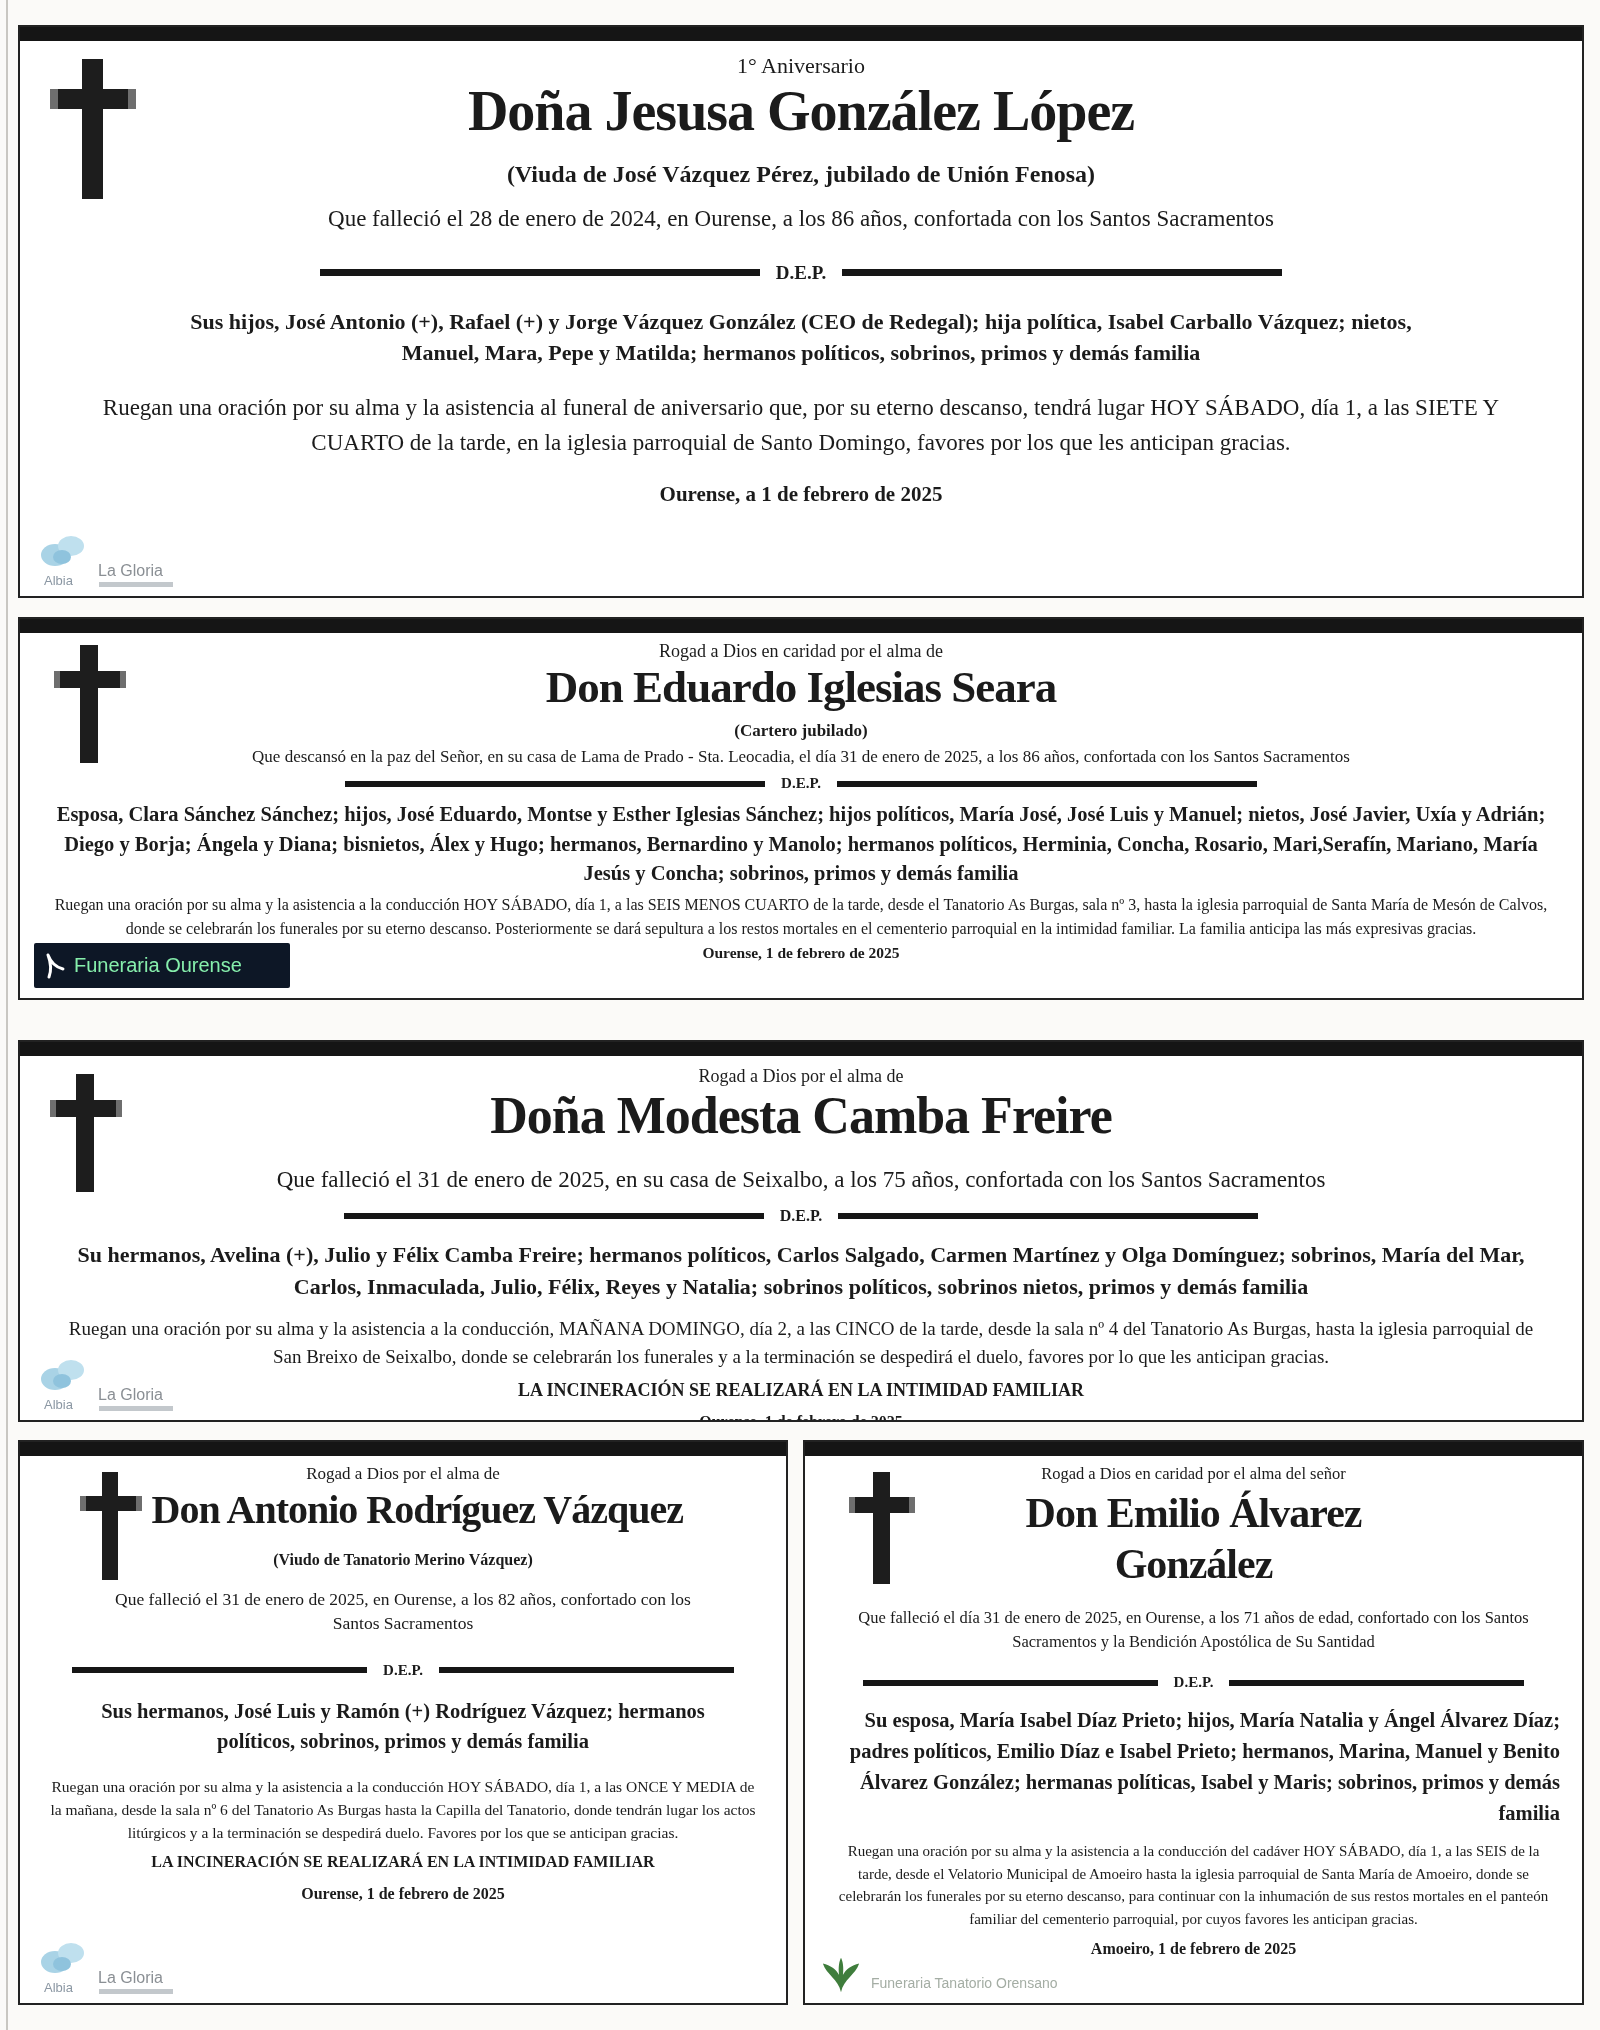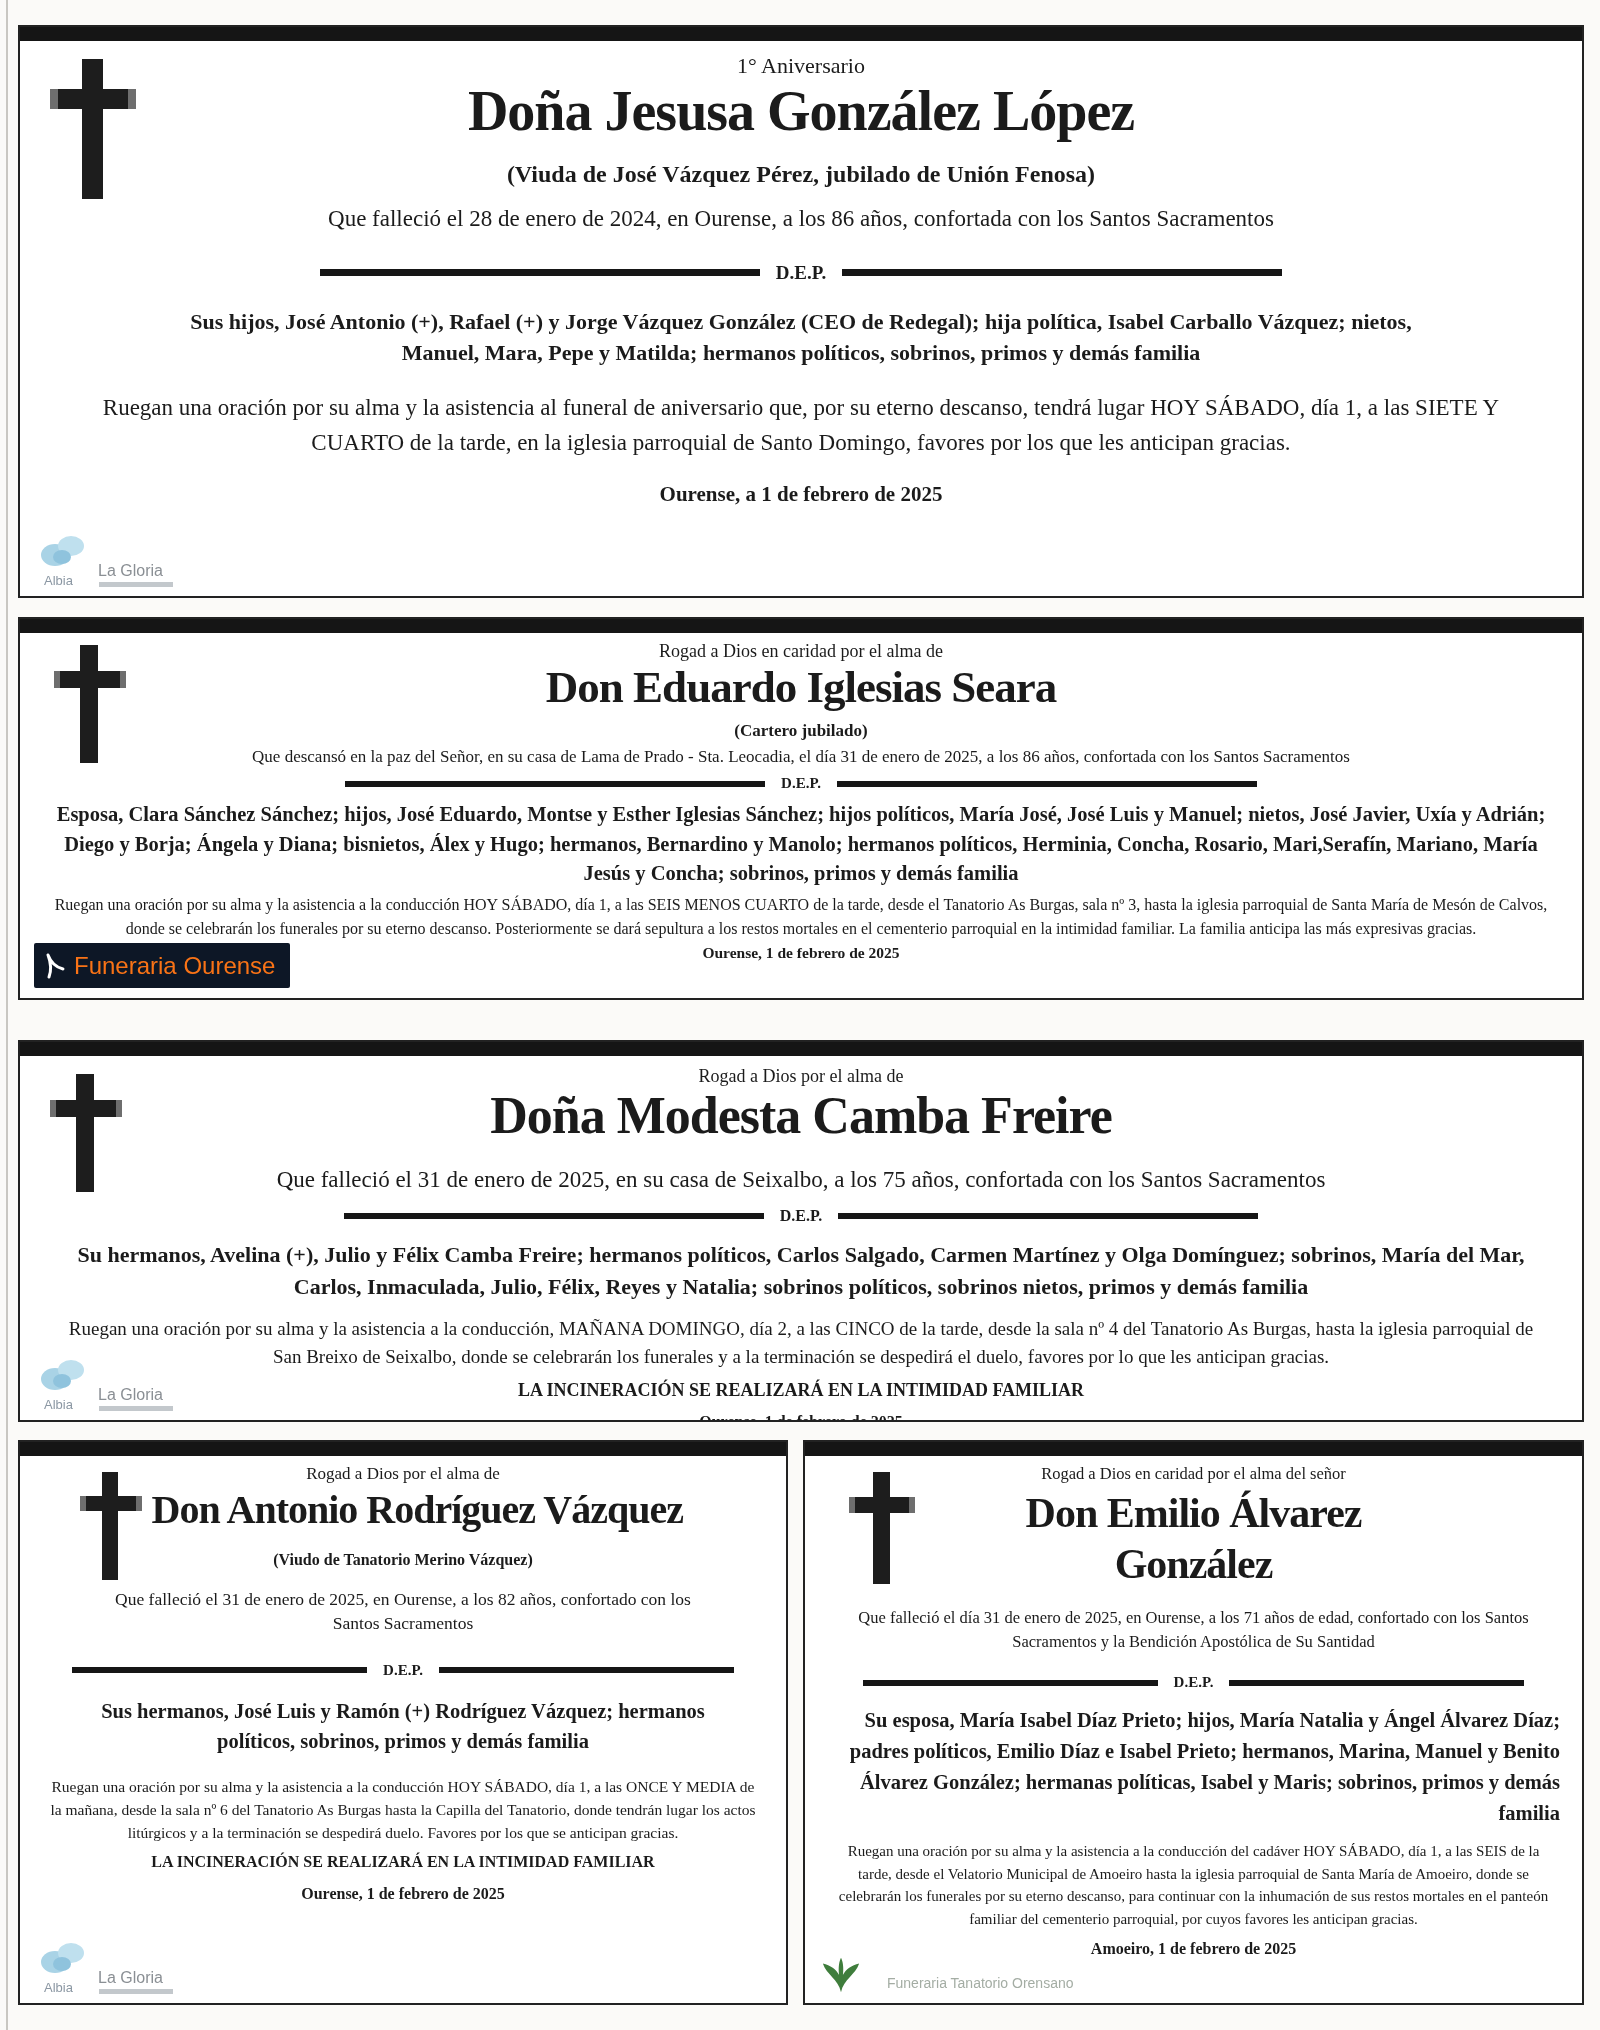--- a/index.html
+++ b/index.html
@@ -72,21 +72,21 @@
   .n2 .header{margin-top:8px;font-size:18px;}
   .n2 .name{margin-top:0;font-size:45px;line-height:1.12;}
   .n2 .subtitle{margin-top:9px;font-size:17px;}
   .n2 .deceased{margin-top:6px;font-size:17px;}
   .n2 .dep{margin-top:8px;font-size:15px;}
   .n2 .depline{width:420px;height:6px;}
   .n2 .family{margin-top:8px;font-size:20.5px;line-height:1.42;padding:0 26px;}
   .n2 .request{margin-top:5px;font-size:16px;line-height:1.5;padding:0 30px;}
   .n2 .dateline{margin-top:3px;font-size:15.5px;}
   .logo-ourense{position:absolute;left:14px;bottom:10px;width:256px;height:45px;background:#0d1726;border-radius:2px;display:flex;align-items:center;gap:8px;padding:0 10px;box-sizing:border-box;}
-  .logo-ourense span{font-family:"Liberation Sans",sans-serif;font-size:24px;color:#f97316;white-space:nowrap;}
+  .logo-ourense span{font-family:"Liberation Sans",sans-serif;font-size:20px;color:#86efac;white-space:nowrap;}
 
   
   .n3 .cross{left:30px;top:32px;width:72px;height:118px;}
   .n3 .cross .v{left:26px;top:0;width:18px;height:118px;}
   .n3 .cross .h{left:0;top:26px;width:72px;height:17px;}
   .n3 .header{margin-top:10px;font-size:18px;}
   .n3 .name{margin-top:0;font-size:52px;line-height:1.12;}
   .n3 .deceased{margin-top:22px;font-size:23px;}
   .n3 .dep{margin-top:14px;font-size:16px;}
   .n3 .depline{width:420px;height:6px;}
@@ -115,21 +115,21 @@
   .n5 .cross .v{left:24px;top:0;width:17px;height:112px;}
   .n5 .cross .h{left:0;top:25px;width:66px;height:16px;}
   .n5 .header{margin-top:8px;font-size:16.5px;}
   .n5 .name{margin-top:4px;font-size:42px;line-height:1.22;max-width:500px;}
   .n5 .deceased{margin-top:16px;font-size:16.5px;line-height:1.45;padding:0 34px;}
   .n5 .dep{margin-top:20px;font-size:15px;}
   .n5 .depline{width:295px;height:6px;}
   .n5 .family{margin-top:14px;font-size:20.5px;line-height:1.5;padding:0 22px;text-align:right;}
   .n5 .request{margin-top:12px;font-size:15px;line-height:1.5;padding:0 24px;}
   .n5 .dateline{margin-top:10px;font-size:16px;}
-  .logo-orensano{position:absolute;left:14px;bottom:8px;display:flex;align-items:flex-end;gap:24px;}
+  .logo-orensano{position:absolute;left:14px;bottom:8px;display:flex;align-items:flex-end;gap:8px;}
   .logo-orensano span{font-family:"Liberation Sans",sans-serif;font-size:14px;color:#a4ada4;white-space:nowrap;padding-bottom:4px;}
 </style>
 </head>
 <body>
 
 <div class="page">
   <div class="page-edge"></div>
 
   <section class="notice n1">
     <div class="topbar"></div>

